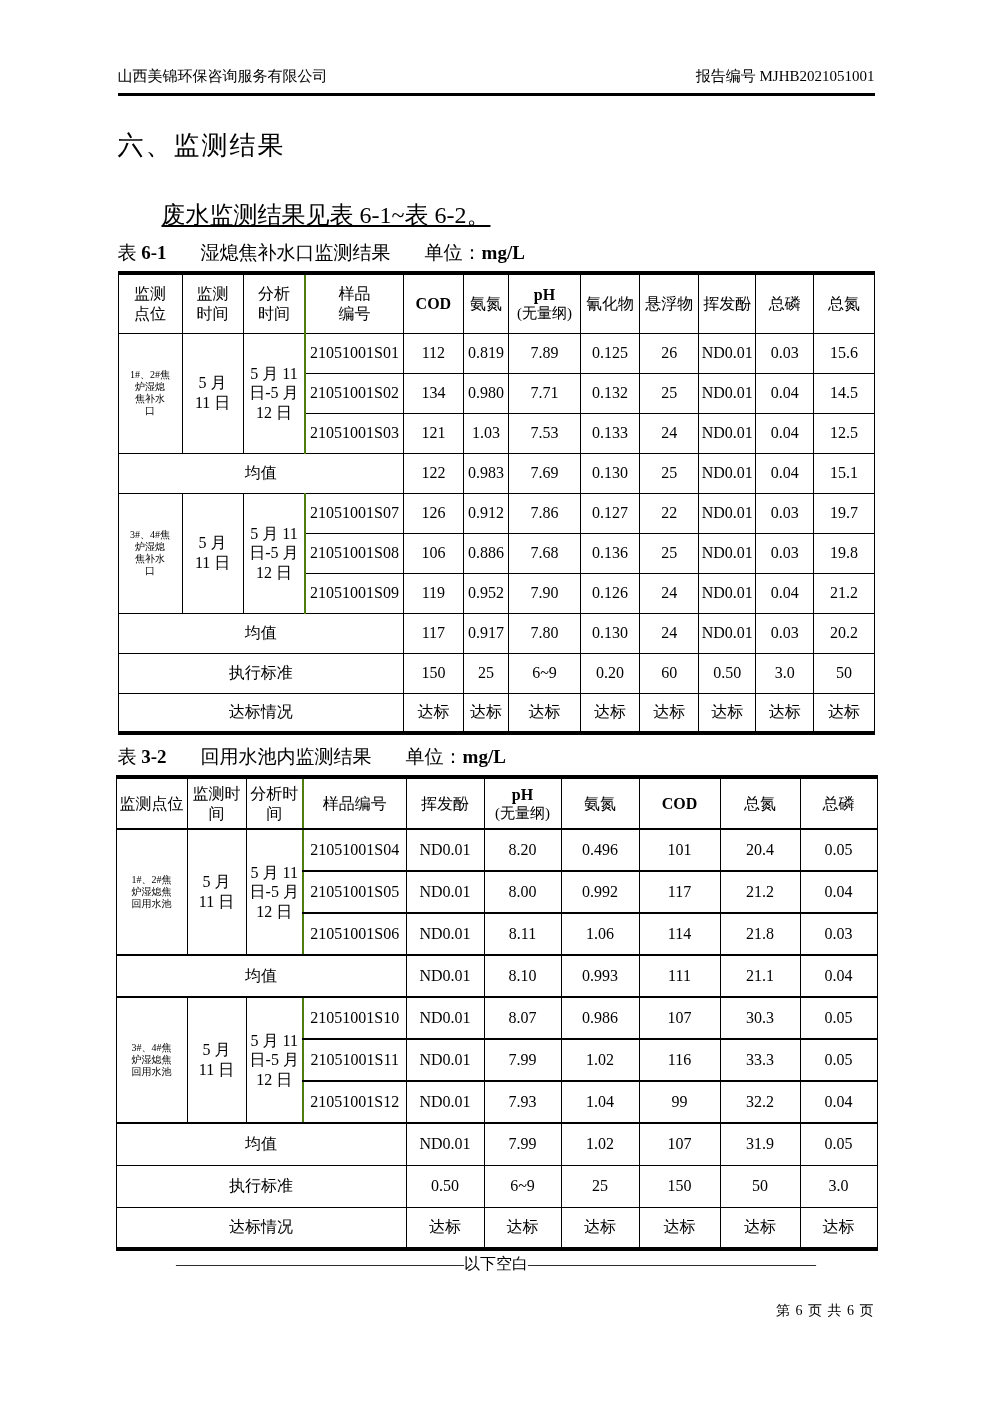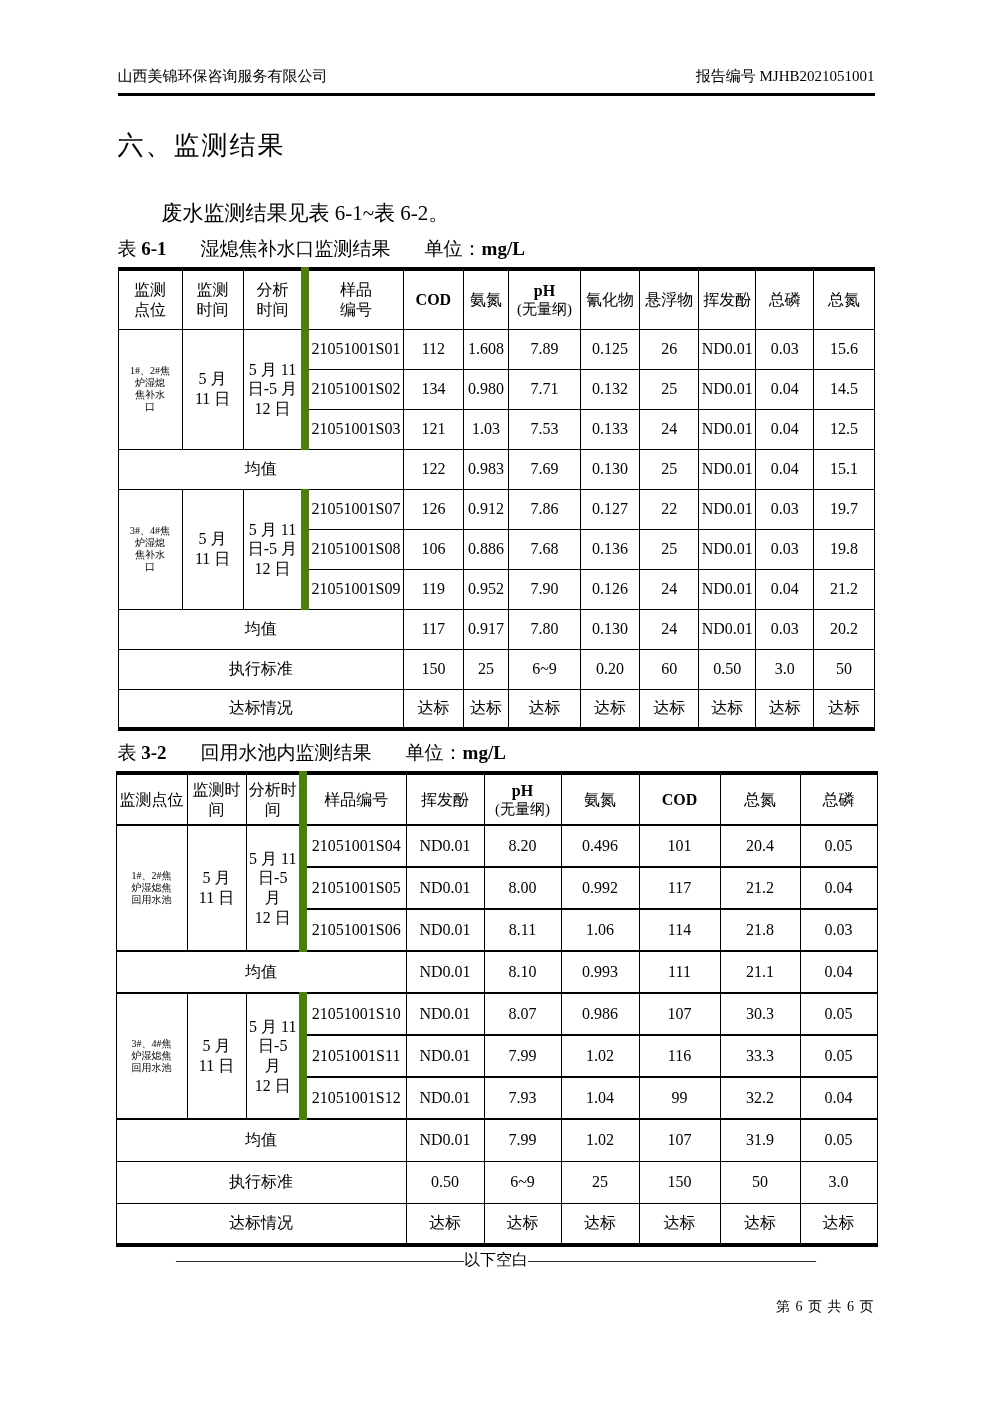--- a/index.html
+++ b/index.html
@@ -14,21 +14,21 @@
   
   .page-header {
     margin-top:66px;
     display:flex; justify-content:space-between; align-items:flex-end;
     font-size:15px; line-height:20px;
   }
   .header-rule { border-bottom:3px solid #000; margin-top:7px; }
   
   .section-title { margin-top:32px; font-size:26px; letter-spacing:2px; }
   
-  .intro { margin-top:36px; font-size:21px; text-indent:44px; }
+  .intro { margin-top:36px; font-size:24px; text-indent:44px;text-decoration:underline; }
   
   .caption { margin-top:9px; margin-bottom:5px; font-size:19px; }
   .caption .gap { display:inline-block; width:34px; }
   .b { font-weight:bold; }
   
   table {
     border-collapse:collapse; table-layout:fixed;
     border:1px solid #000; border-top:4px solid #000; border-bottom:4px solid #000;
   }
   #t1 { width:757px; }
@@ -38,21 +38,21 @@
     text-align:center; vertical-align:middle;
     font-size:16px; font-weight:normal;
     white-space:pre-line; line-height:1.22;
     padding:1px 2px;
     overflow:hidden;
   }
   #t1 tr { height:40px; }
   #t1 tr:first-child { height:60px; }
   #t2 tr { height:42px; }
   #t2 tr:first-child { height:52px; }
-  .vl2 { border-left:8px solid #4d7c0f; }
+  .vl2 { border-left:2px solid #4d7c0f; }
   .bb2 { border-bottom:2px solid #000; }
   .pt  { font-size:10px;text-align:center; }
   .sub { font-size:15px; }
   
   .blank-divider { margin-top:3px; text-align:center; font-size:16px; white-space:nowrap; overflow:hidden; }
   .page-number { margin-top:27px; text-align:right; font-size:14px; letter-spacing:1px; }
 </style>
 </head>
 <body>
 
@@ -111,21 +111,21 @@
 炉湿熄
 焦补水
 口</td>
           <td rowspan="3">5 月
 11 日</td>
           <td rowspan="3">5 月 11
 日-5 月
 12 日</td>
           <td class="vl2">21051001S01</td>
           <td>112</td>
-          <td>1.608</td>
+          <td>0.819</td>
           <td>7.89</td>
           <td>0.125</td>
           <td>26</td>
           <td>ND0.01</td>
           <td>0.03</td>
           <td>15.6</td>
         </tr>
         <tr>
           <td class="vl2">21051001S02</td>
           <td>134</td>

